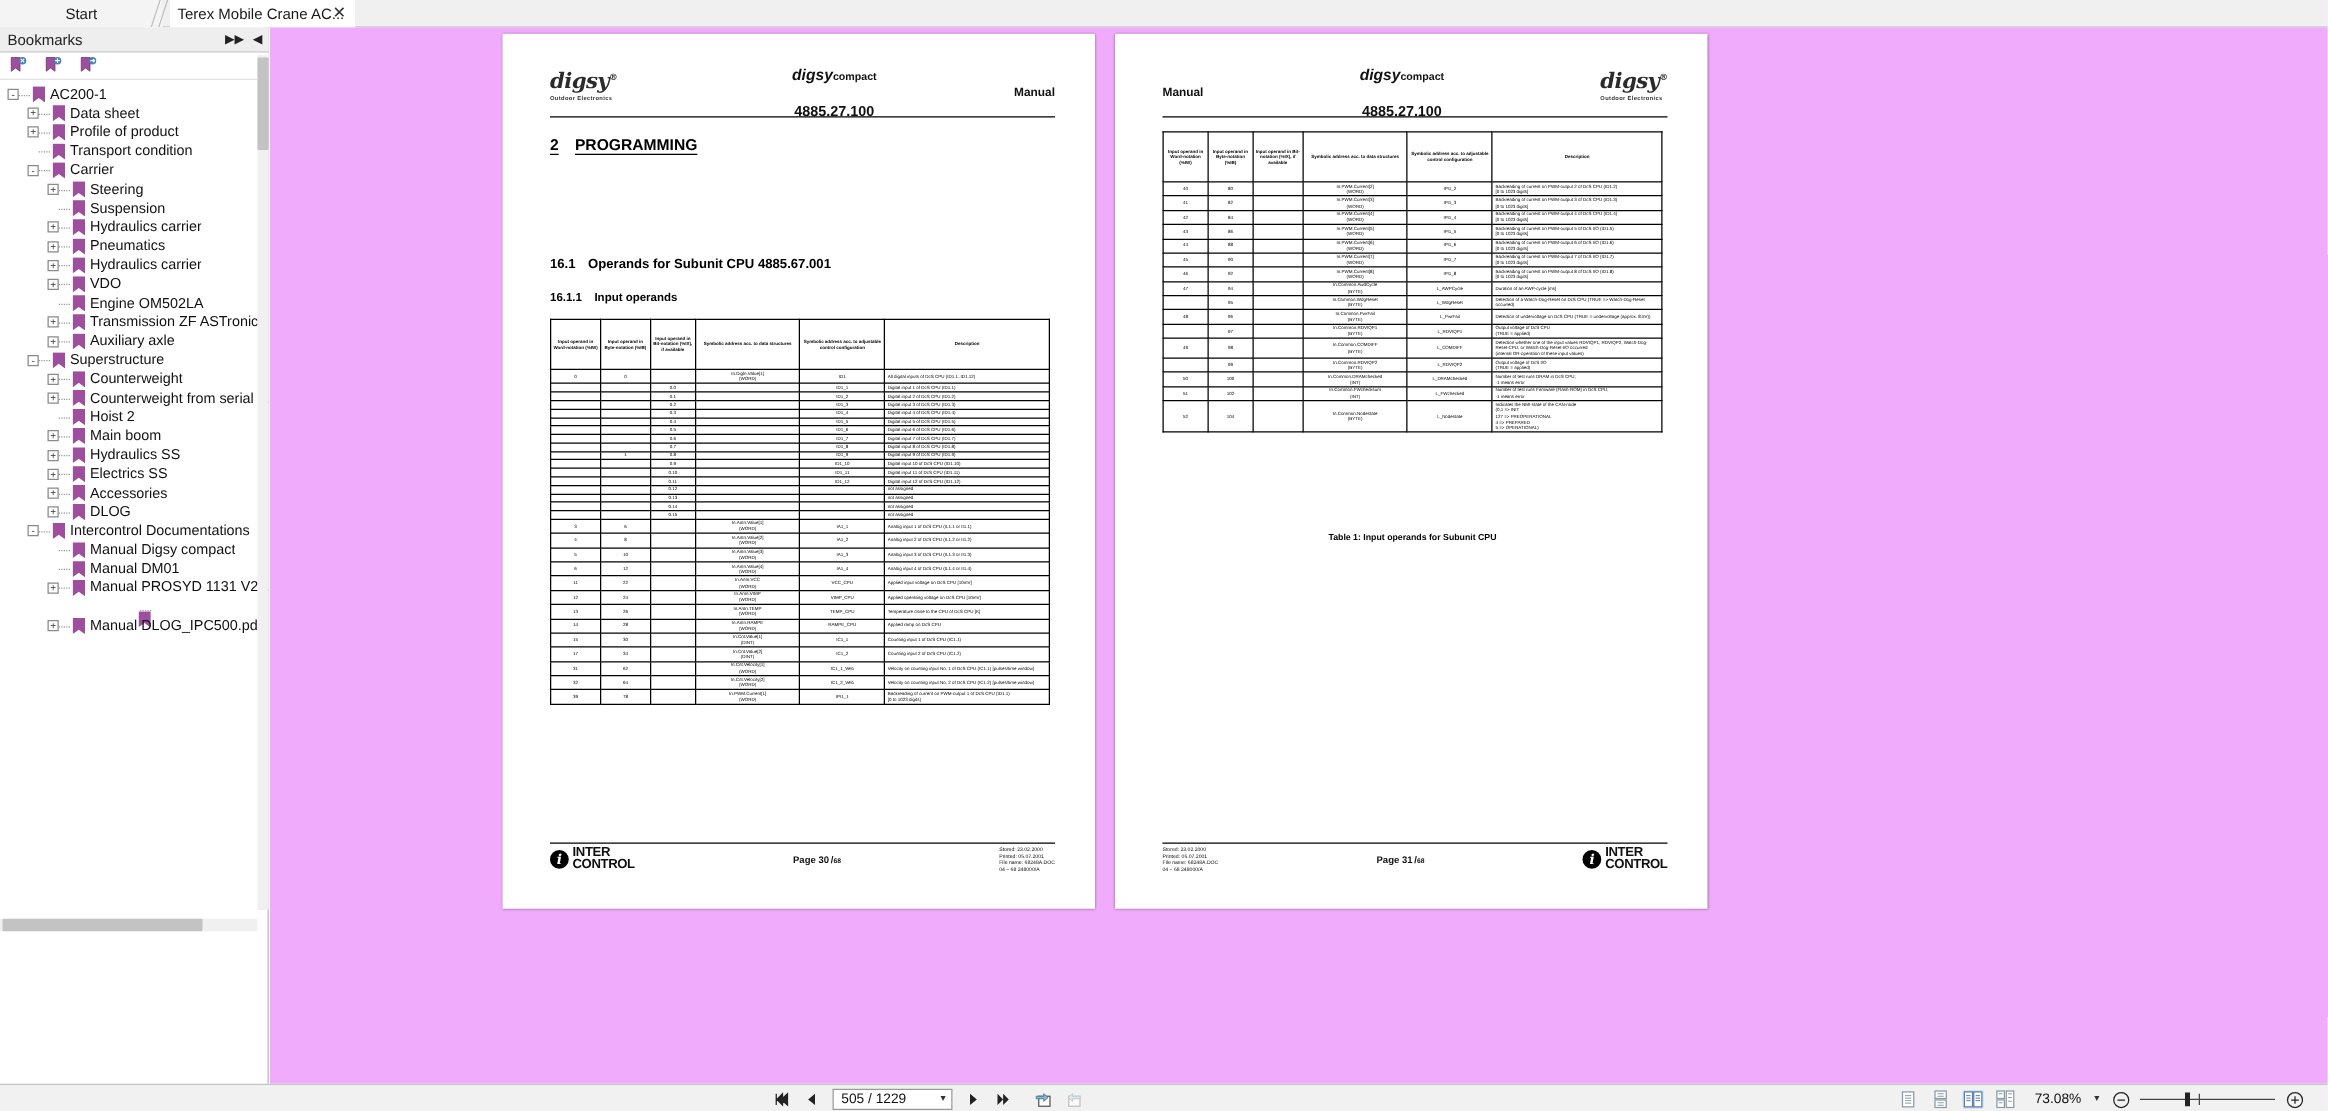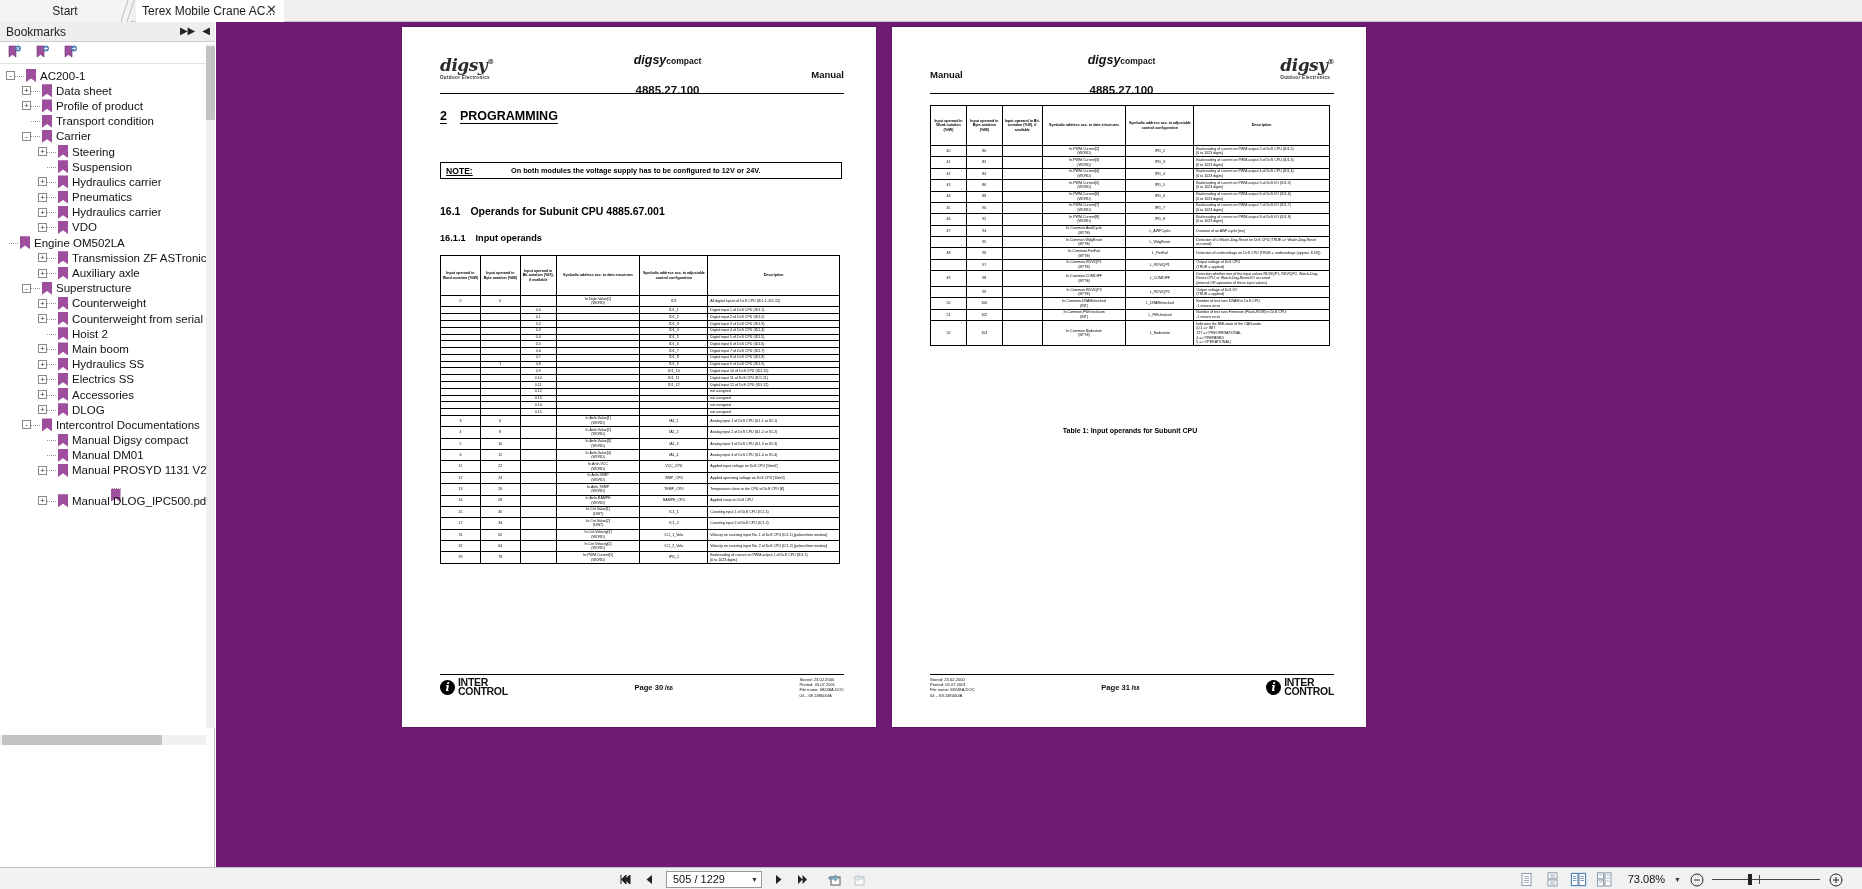--- a/index.html
+++ b/index.html
@@ -96,21 +96,21 @@
     background: #f0f0f0;
   }
   .hsb-thumb {
     position: absolute; left: 2px; top: 713px; width: 160px; height: 10px;
     background: #c3c3c3; border-radius: 1px;
   }
 
   
   .doc-viewport {
     position: absolute; top: 22px; left: 216px; width: 1646px; height: 845px;
-    background: #701a75; overflow: hidden;
+    background: #f0abfc; overflow: hidden;
   }
 
   .page {
     position: absolute; background: #ffffff;
     box-shadow: 0 0 2px rgba(0,0,0,0.45);
   }
   .page-left  { left: 186px; top: 5px;  width: 474px; height: 700px; }
   .page-right { left: 676px; top: 5px;  width: 474px; height: 700px; }
 
   
@@ -351,21 +351,21 @@
         <span class="bm-dots"></span>
         <span class="bm-flag"></span>
         <span class="bm-text">Hydraulics carrier</span>
       </div>
       <div class="bm-row" style="padding-left: 38px;">
         <span class="bm-toggle">+</span>
         <span class="bm-dots"></span>
         <span class="bm-flag"></span>
         <span class="bm-text">VDO</span>
       </div>
-      <div class="bm-row" style=" text-align: center;">
+      <div class="bm-row" style="padding-left: 38px; text-align: center;">
         <span class="bm-toggle empty"></span>
         <span class="bm-dots"></span>
         <span class="bm-flag"></span>
         <span class="bm-text">Engine OM502LA</span>
       </div>
       <div class="bm-row" style="padding-left: 38px;">
         <span class="bm-toggle">+</span>
         <span class="bm-dots"></span>
         <span class="bm-flag"></span>
         <span class="bm-text">Transmission ZF ASTronic</span>
@@ -487,24 +487,20 @@
             <div class="hdr-title1"><span>digsy</span><span class="cmp">compact</span></div>
             <div class="hdr-title2">4885.27.100</div>
           </div>
           <div class="hdr-manual" style="margin-top:16px">Manual</div>
         </div>
       </div>
       <div class="hdr-rule"></div>
 
       <div class="sec-h1">
         <span class="num">2</span><span>PROGRAMMING</span>
-      </div>
-      <div class="note-box">
-        <span class="note-lab">NOTE:</span>
-        <span class="note-txt">On both modules the voltage supply has to be configured to 12V or 24V.</span>
       </div>
       <div class="sec-h2">
         <span class="num">16.1</span><span>Operands for Subunit CPU 4885.67.001</span>
       </div>
       <div class="sec-h3">
         <span class="num">16.1.1</span><span>Input operands</span>
       </div>
 
       <table class="op-table left-tbl" id="left-table">
         <colgroup>

